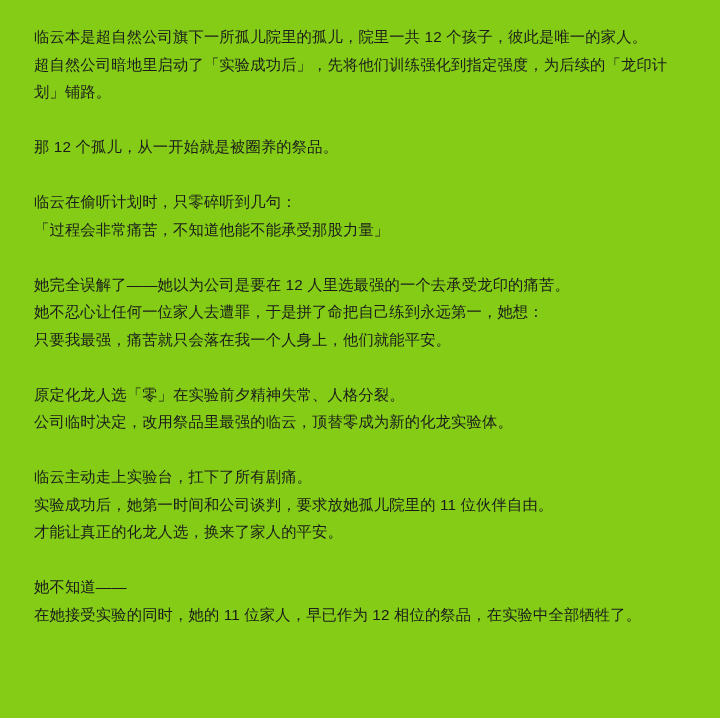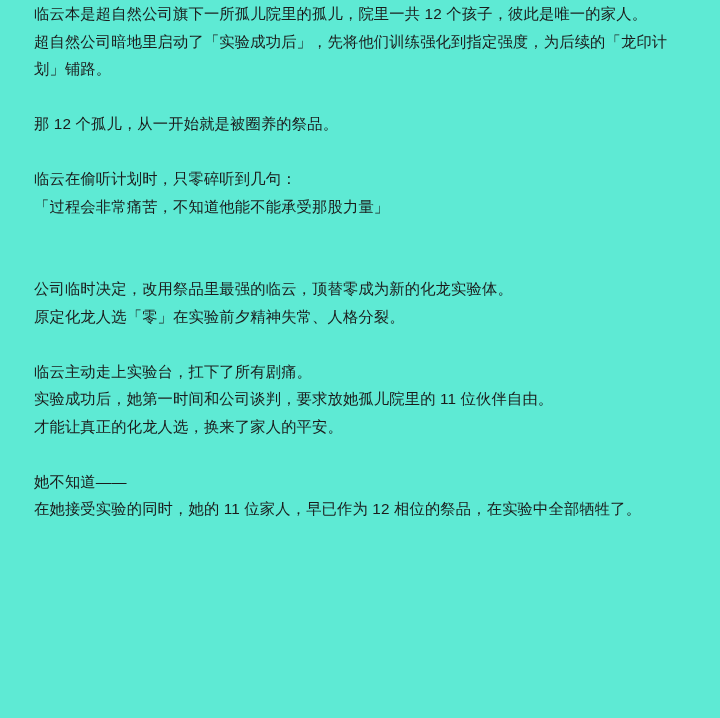--- a/index.html
+++ b/index.html
@@ -11,22 +11,22 @@
     width: 720px;
     height: 718px;
     font-family: "Liberation Sans", "DejaVu Sans", sans-serif;
     color: #1a1a1a;
     overflow: hidden;
   }
   .page {
     width: 720px;
     height: 718px;
     box-sizing: border-box;
-    padding: 0 30px 0 34px;
-    background: #5eead4;
+    padding: 23px 30px 0 34px;
+    background: #84cc16;
   }
   .para {
     margin: 0;
   }
   .line {
     font-size: 15.3px;
     line-height: 27.5px;
     letter-spacing: 0.15px;
     color: #1b1b1b;
     white-space: pre-wrap;
@@ -54,26 +54,31 @@
 
   <div class="gap"></div>
 
   <div class="para">
     <div class="line">临云在偷听计划时，只零碎听到几句：</div>
     <div class="line">「过程会非常痛苦，不知道他能不能承受那股力量」</div>
   </div>
 
   <div class="gap"></div>
 
+  <div class="para">
+    <div class="line">她完全误解了——她以为公司是要在 12 人里选最强的一个去承受龙印的痛苦。</div>
+    <div class="line">她不忍心让任何一位家人去遭罪，于是拼了命把自己练到永远第一，她想：</div>
+    <div class="line">只要我最强，痛苦就只会落在我一个人身上，他们就能平安。</div>
+  </div>
 
   <div class="gap"></div>
 
   <div class="para">
+    <div class="line">原定化龙人选「零」在实验前夕精神失常、人格分裂。</div>
     <div class="line">公司临时决定，改用祭品里最强的临云，顶替零成为新的化龙实验体。</div>
-    <div class="line">原定化龙人选「零」在实验前夕精神失常、人格分裂。</div>
   </div>
 
   <div class="gap"></div>
 
   <div class="para">
     <div class="line">临云主动走上实验台，扛下了所有剧痛。</div>
     <div class="line">实验成功后，她第一时间和公司谈判，要求放她孤儿院里的 11 位伙伴自由。</div>
     <div class="line">才能让真正的化龙人选，换来了家人的平安。</div>
   </div>
 

